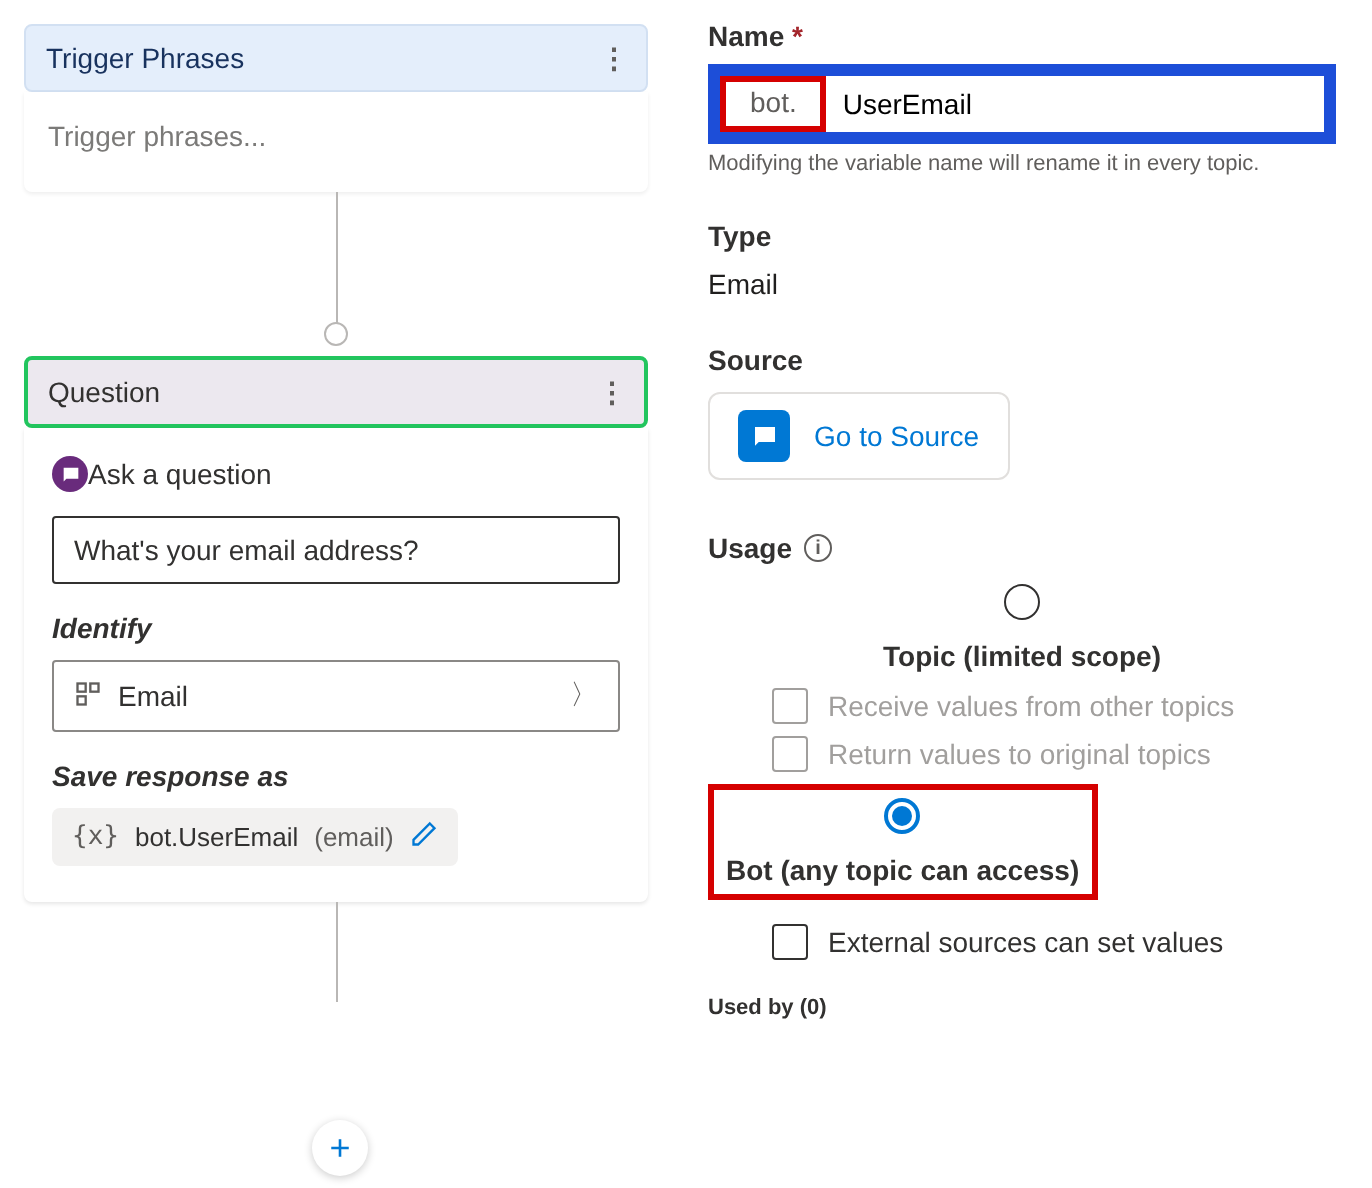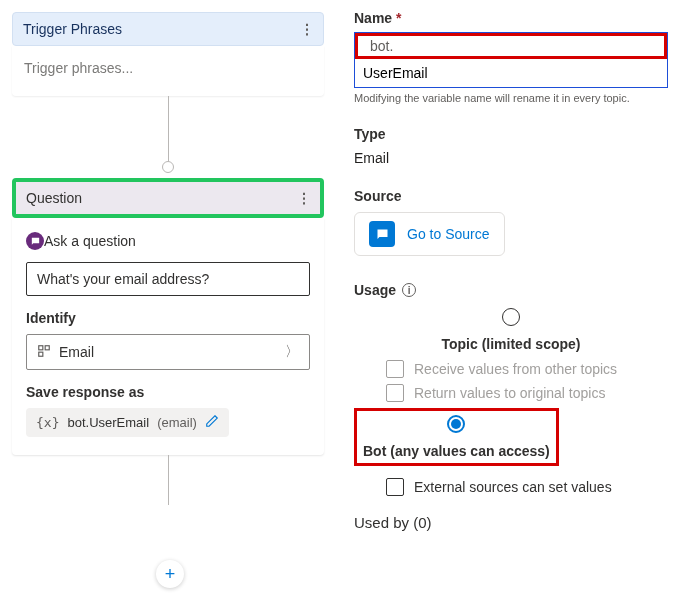--- a/index.html
+++ b/index.html
@@ -37,21 +37,21 @@
     font-size: 14px;
     border-radius: 4px;
   }
   .trigger-header {
     background: #e4eefb;
     color: #18325e;
     border: 1px solid #d2e0f2;
   }
   .question-header {
     background: #ece8ef;
-    border: 4px solid #22c55e;
+    border: 2px solid #22c55e;
     justify-content: space-between;
   }
   .more-icon {
     font-weight: bold;
     color: #605e5c;
     letter-spacing: -1px;
     cursor: pointer;
     font-size: 14px;
   }
   .trigger-body {
@@ -112,20 +112,21 @@
     display: flex;
     align-items: center;
     justify-content: space-between;
     cursor: pointer;
   }
   .field-box.input { border-color: #323130; border-width:1.5px; }
   .label-sm {
     font-weight: 600;
     margin-bottom: 8px;
     font-size: 14px;
+    font-style: italic;
   }
   .chevron {
     color: #605e5c;
     font-size: 14px;
   }
   .response-chip {
     display: inline-flex;
     align-items: center;
     gap: 8px;
     background: #f2f1f0;
@@ -168,22 +169,21 @@
     cursor: pointer;
     color: #201f1e;
   }
   .field-label {
     font-weight: 600;
     margin-bottom: 6px;
   }
   .req { color: #a4262c; }
   .name-row {
     display: flex;
-    border: 1px solid #1d4ed8;
-    flex-direction: column;
+    border: 6px solid #1d4ed8;
   }
   .name-prefix {
     padding: 6px 10px;
     color: #605e5c;
     font-size: 14px;
   }
   .red-box {
     border: 3px solid #d50000;
     padding: 2px;
     display: inline-block;
@@ -274,21 +274,21 @@
     border: 1px solid #a19f9d;
     border-radius: 2px;
   }
   .check-row.enabled .check { border-color:#323130; }
   .red-outline {
     border: 3px solid #d50000;
     padding: 4px 6px;
     display: inline-flex;
     margin-bottom: 6px;
   }
-  .usedby { font-weight:400; margin-top:18px; font-size:15px; }
+  .usedby { font-weight:700; margin-top:18px; font-size:11px; }
 </style>
 </head>
 <body>
 
 <div class="canvas">
 
   <div class="node">
     <div class="node-header trigger-header">
       <span>Trigger Phrases</span>
       <span class="more-icon">⋮</span>
@@ -391,21 +391,21 @@
     <span>Receive values from other topics</span>
   </div>
   <div class="check-row">
     <span class="check"></span>
     <span>Return values to original topics</span>
   </div>
 
   <div class="red-outline">
     <div class="radio-row" style="margin-bottom:0">
       <span class="radio sel"></span>
-      <span style="font-weight:600">Bot (any values can access)</span>
+      <span style="font-weight:600">Bot (any topic can access)</span>
     </div>
   </div>
   <div class="check-row enabled">
     <span class="check"></span>
     <span>External sources can set values</span>
   </div>
 
   <div class="usedby">Used by (0)</div>
 </div>
 

